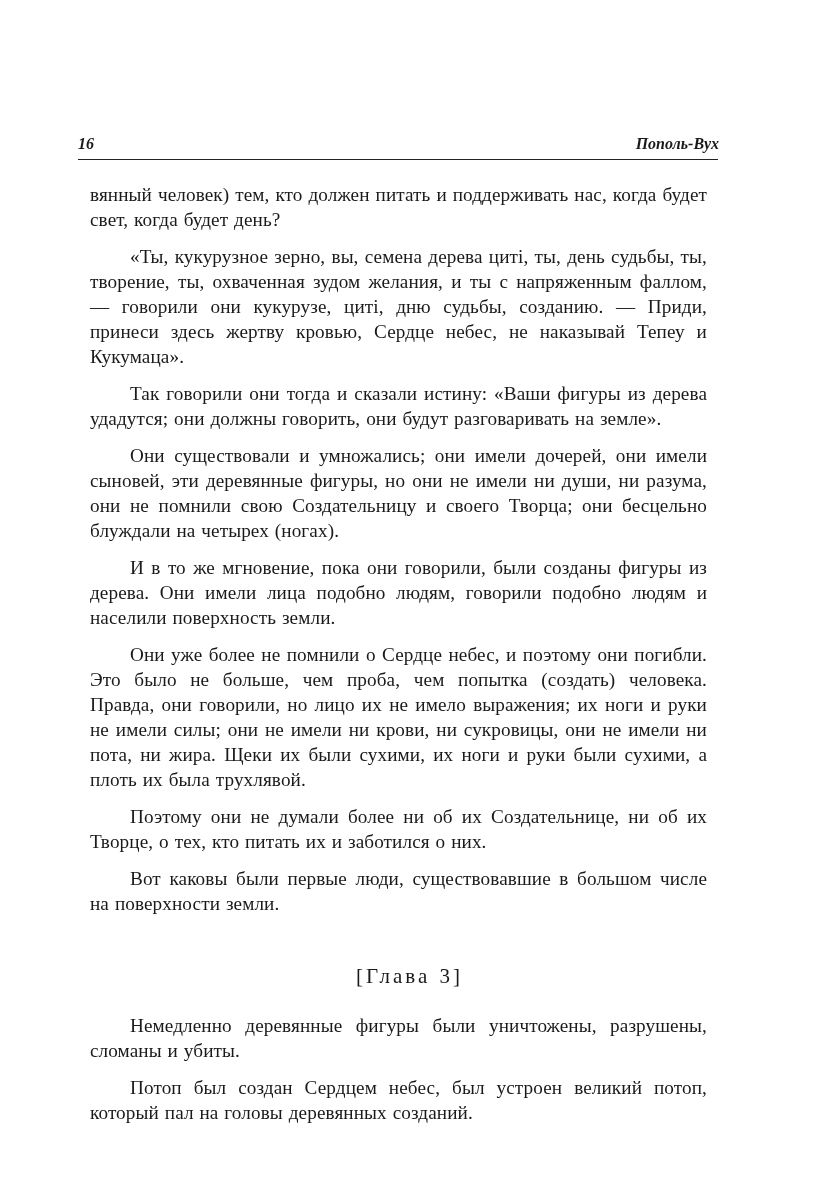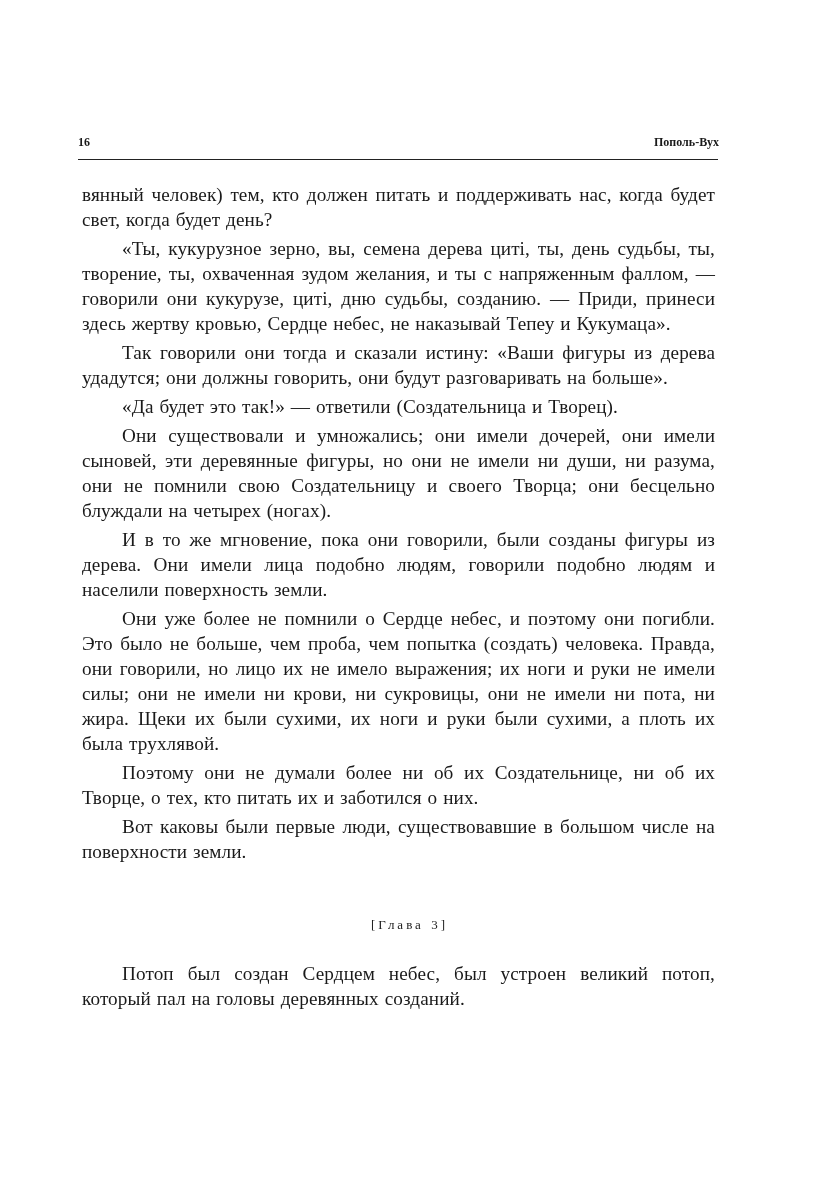--- a/index.html
+++ b/index.html
@@ -17,22 +17,23 @@
   }
   .page {
     position: absolute;
     left: 78px;
     top: 132px;
     width: 641px;
   }
   .running-head {
     position: relative;
     height: 24px;
+    font-style: italic;
     font-weight: bold;
-    font-size: 12px;
+    font-size: 16px;
   }
   .running-head .page-num {
     position: absolute;
     left: 0;
     top: 3px;
   }
   .running-head .book-title {
     position: absolute;
     left: 0;
     right: 0;
@@ -48,56 +49,56 @@
   }
   .body-text {
     margin-top: 22px;
     font-size: 19.2px;
     line-height: 25px;
     text-align: justify;
     letter-spacing: 0.1px;
     word-spacing: 1px;
   }
   .body-text p {
-    margin: 4px;
+    margin: 12px;
     text-indent: 40px;
   }
   .body-text p.cont {
     text-indent: 0;
   }
   .body-text p + p {
     margin-top: 3px;
   }
   .chapter-heading {
     text-align: center;
-    font-size: 13px;
+    font-size: 21px;
     letter-spacing: 3px;
     margin-top: 48px;
     margin-bottom: 24px;
     padding-left: 22px;
   }
 </style>
 </head>
 <body>
 
 <div class="page">
   <div class="running-head">
     <span class="page-num">16</span>
     <span class="book-title">Пополь-Вух</span>
   </div>
   <div class="head-rule"></div>
 
   <div class="body-text">
     <p class="cont">вянный человек) тем, кто должен питать и поддерживать нас, когда будет свет, когда будет день?</p>
     <p>«Ты, кукурузное зерно, вы, семена дерева циті, ты, день судьбы, ты, творение, ты, охваченная зудом желания, и ты с напряженным фаллом, — говорили они кукурузе, циті, дню судьбы, созданию. — Приди, принеси здесь жертву кровью, Сердце небес, не наказывай Тепеу и Кукумаца».</p>
-    <p>Так говорили они тогда и сказали истину: «Ваши фигуры из дерева удадутся; они должны говорить, они будут разговаривать на больше».</p>
-    <p>«Да будет это так!» — ответили (Создательница и Творец).</p>
+    <p>Так говорили они тогда и сказали истину: «Ваши фигуры из дерева удадутся; они должны говорить, они будут разговаривать на земле».</p>
     <p>Они существовали и умножались; они имели дочерей, они имели сыновей, эти деревянные фигуры, но они не имели ни души, ни разума, они не помнили свою Создательницу и своего Творца; они бесцельно блуждали на четырех (ногах).</p>
     <p>И в то же мгновение, пока они говорили, были созданы фигуры из дерева. Они имели лица подобно людям, говорили подобно людям и населили поверхность земли.</p>
     <p>Они уже более не помнили о Сердце небес, и поэтому они погибли. Это было не больше, чем проба, чем попытка (создать) человека. Правда, они говорили, но лицо их не имело выражения; их ноги и руки не имели силы; они не имели ни крови, ни сукровицы, они не имели ни пота, ни жира. Щеки их были сухими, их ноги и руки были сухими, а плоть их была трухлявой.</p>
     <p>Поэтому они не думали более ни об их Создательнице, ни об их Творце, о тех, кто питать их и заботился о них.</p>
     <p>Вот каковы были первые люди, существовавшие в большом числе на поверхности земли.</p>
 
     <div class="chapter-heading">[Глава 3]</div>
 
+    <p>Немедленно деревянные фигуры были уничтожены, разрушены, сломаны и убиты.</p>
     <p>Потоп был создан Сердцем небес, был устроен великий потоп, который пал на головы деревянных созданий.</p>
   </div>
 </div>
 
 </body></html>

